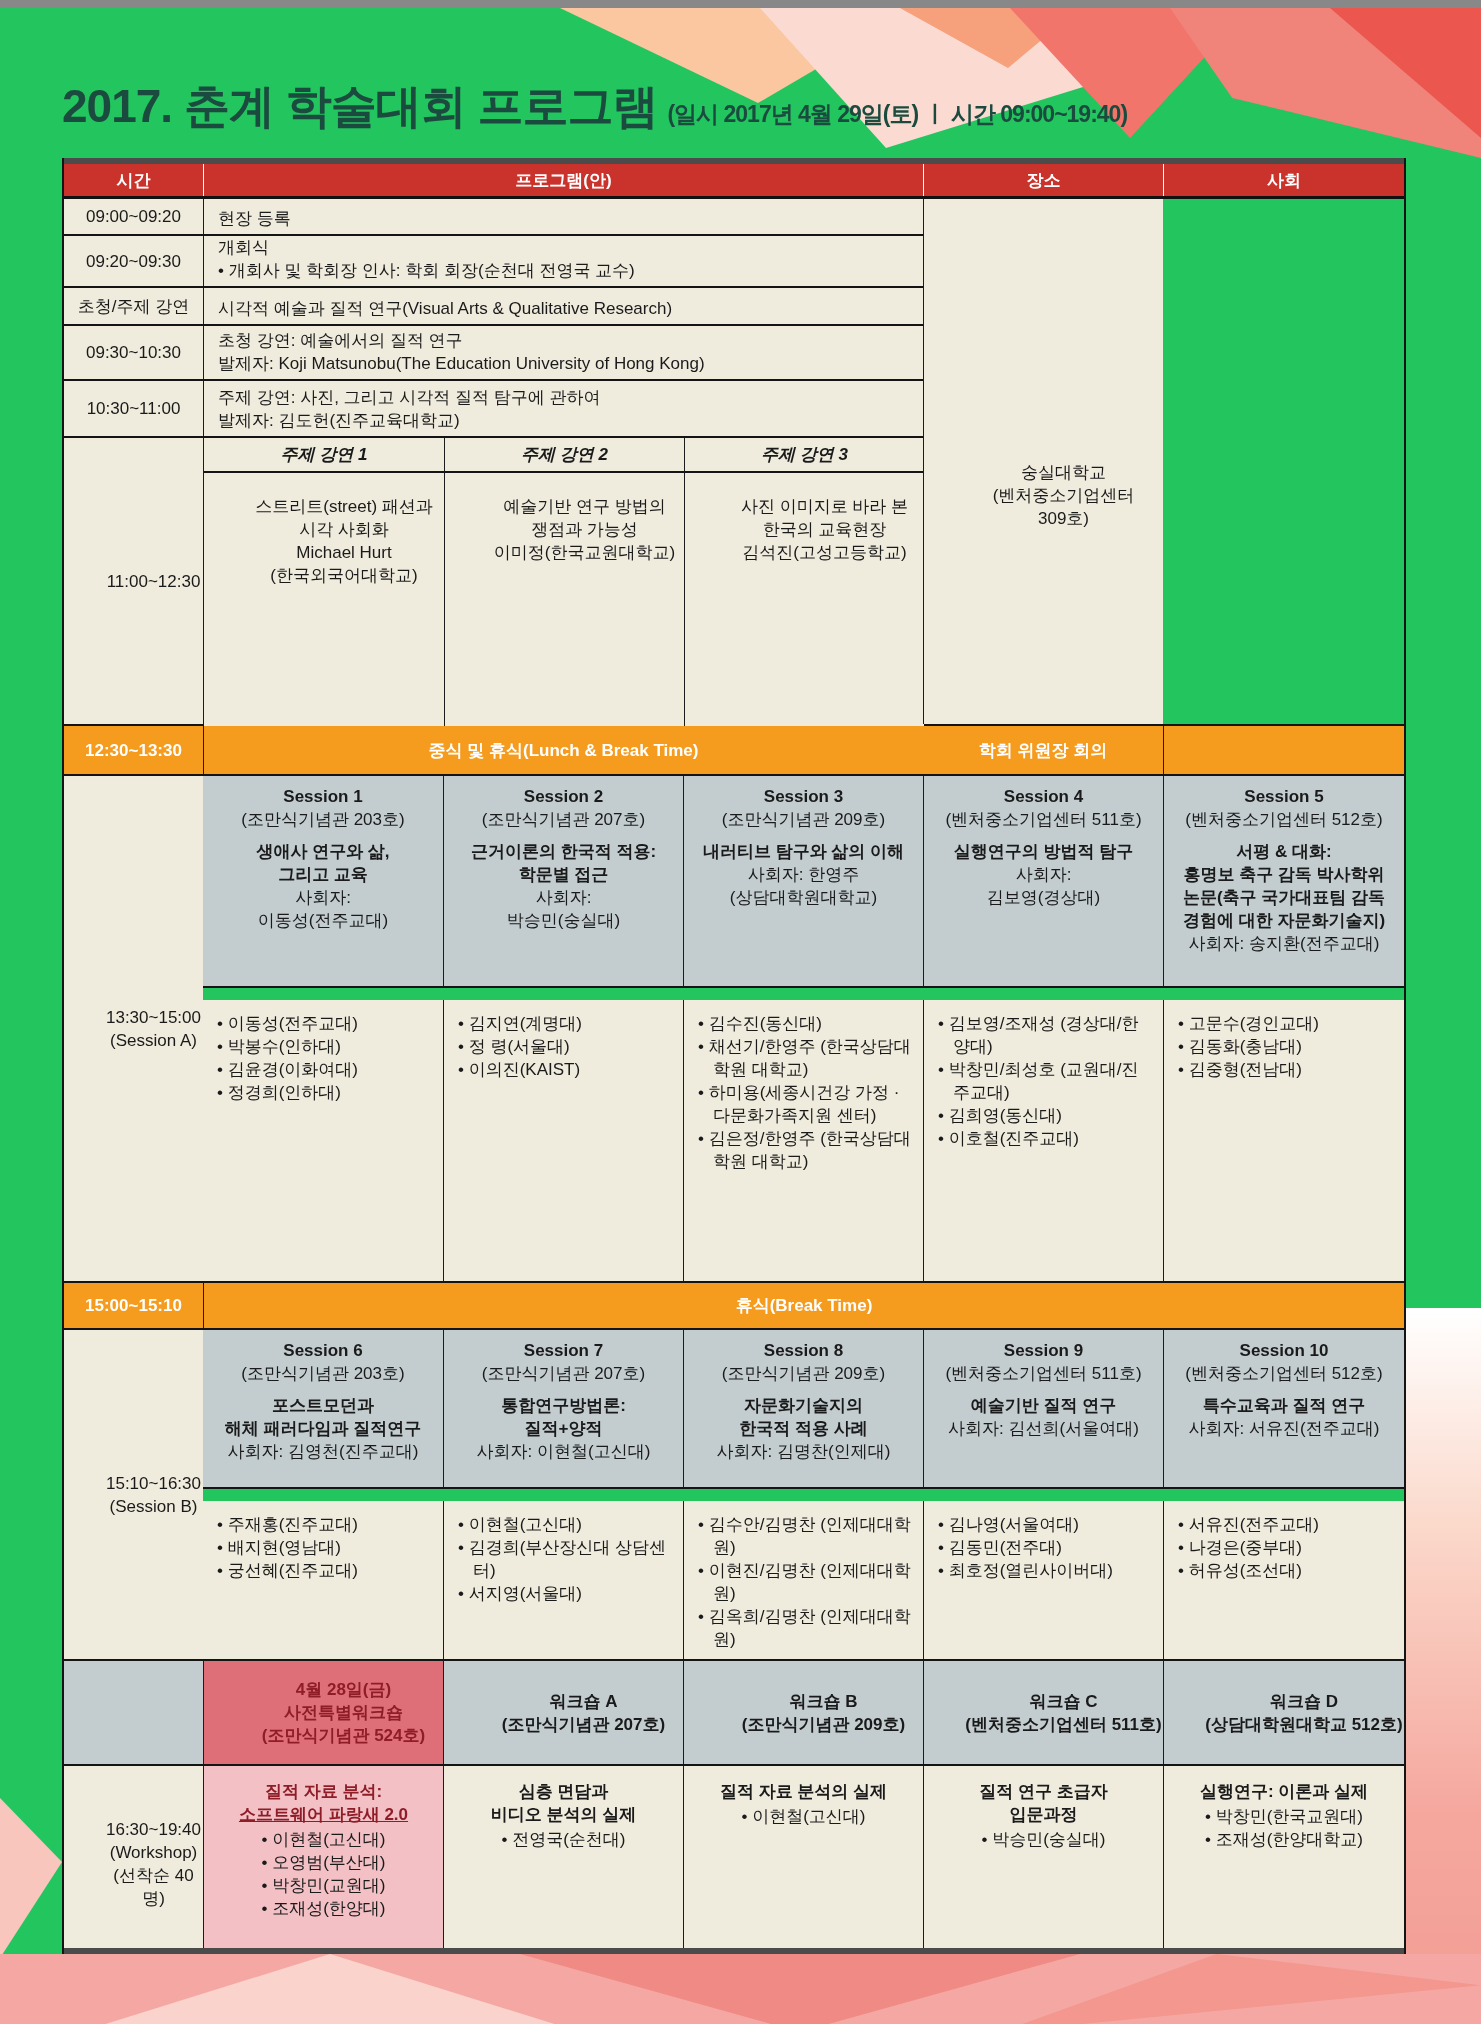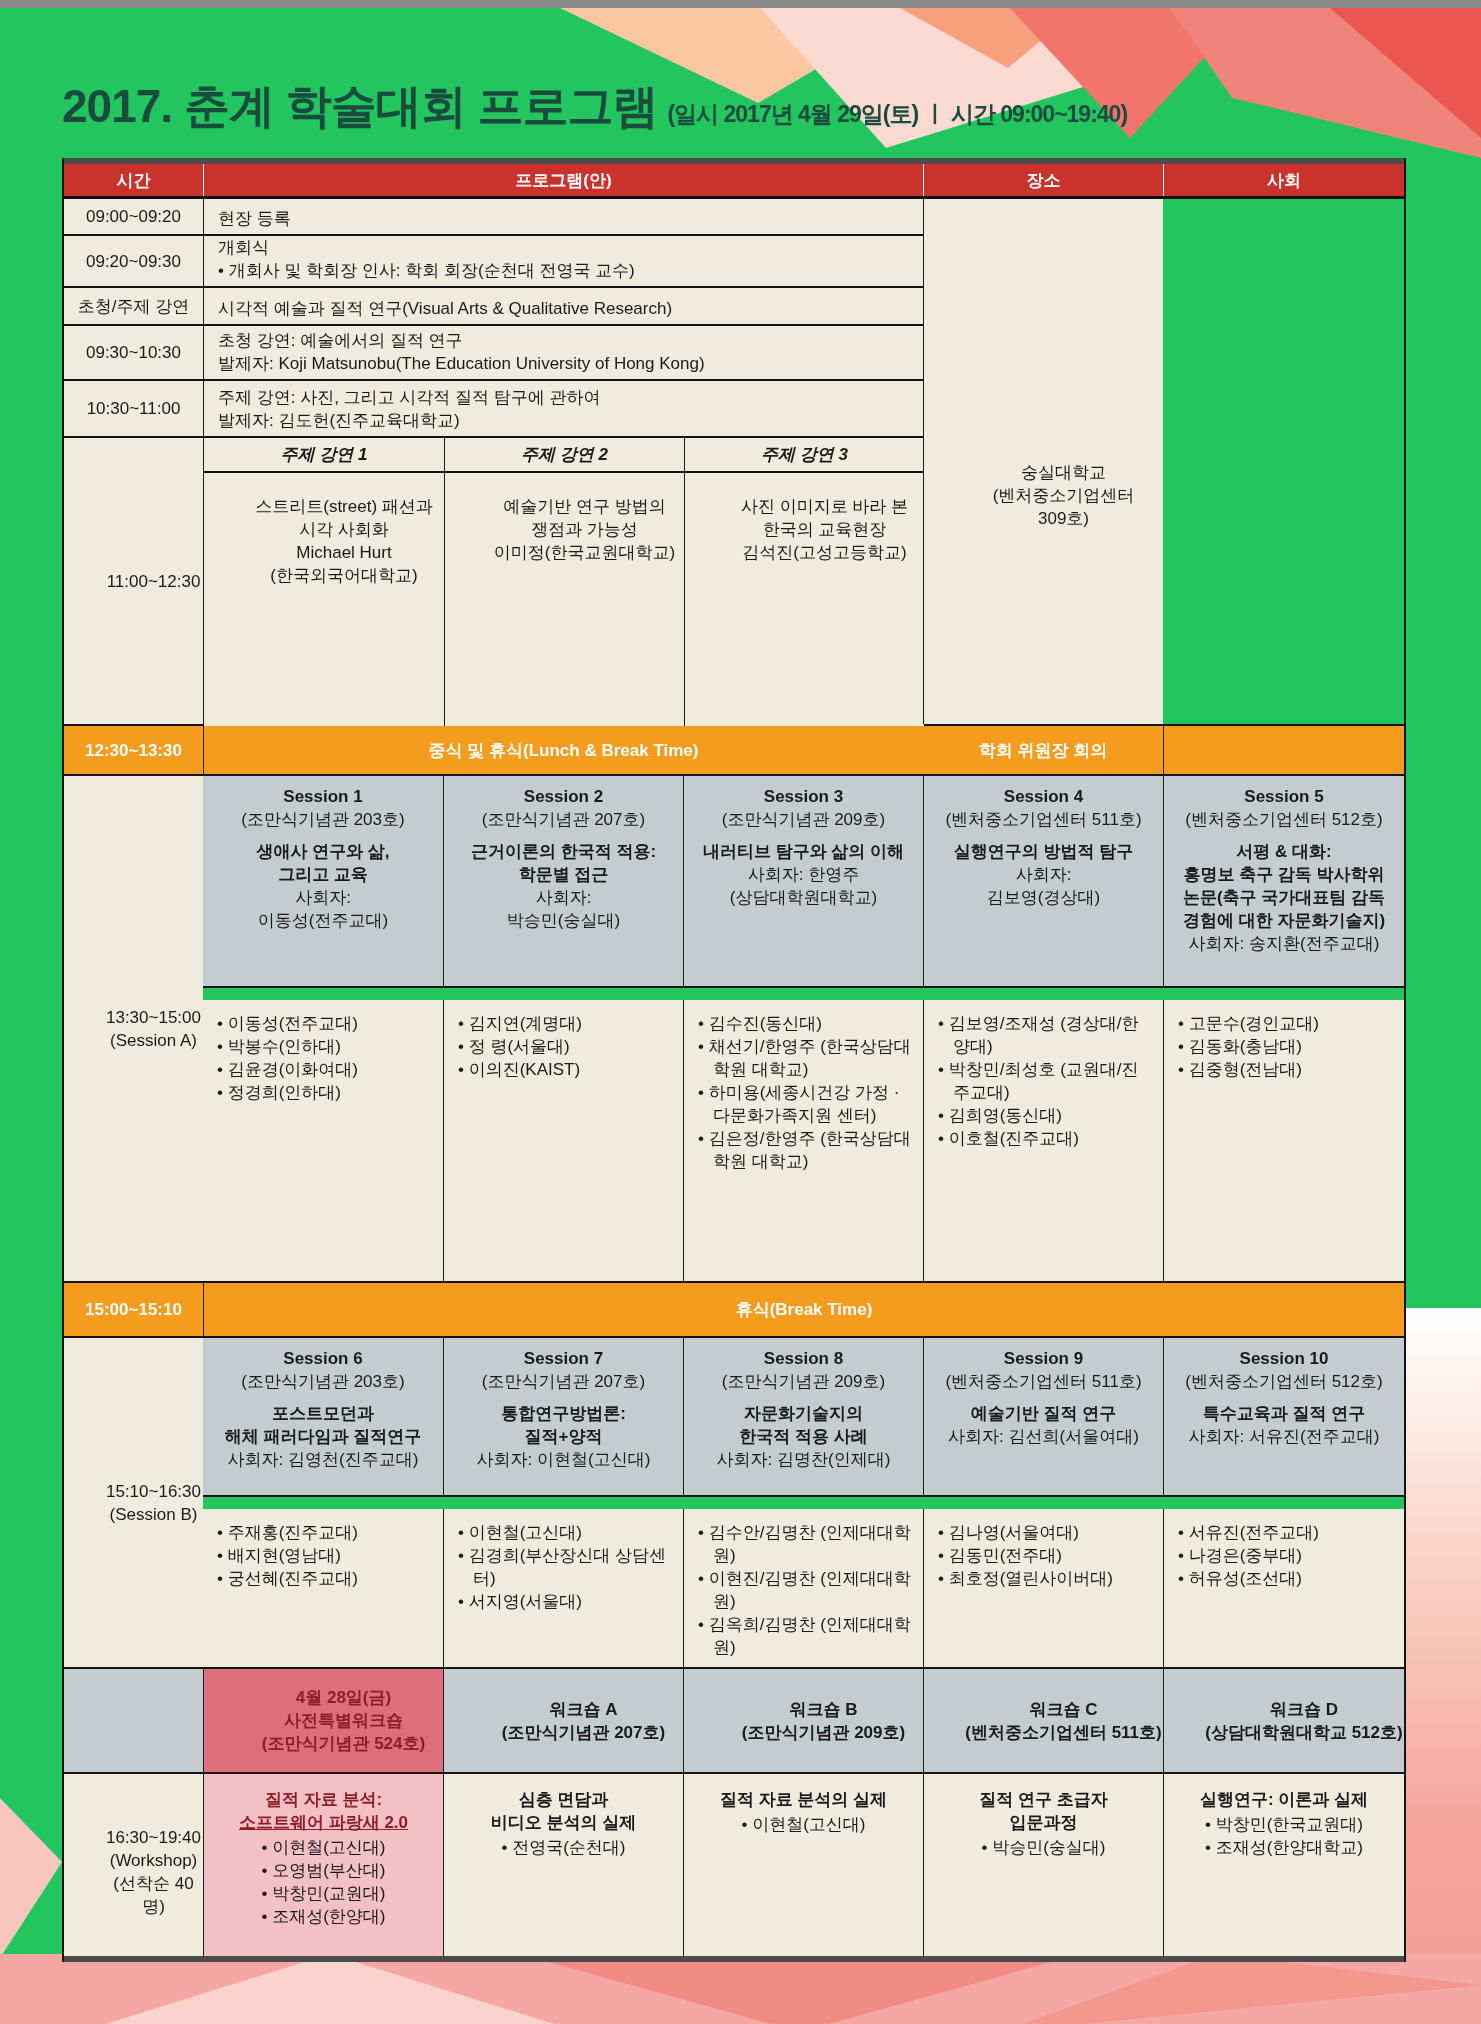--- a/index.html
+++ b/index.html
@@ -261,21 +261,21 @@
               <div class="list">
                 <div class="li">고문수(경인교대)</div>
                 <div class="li">김동화(충남대)</div>
                 <div class="li">김중형(전남대)</div>
               </div>
             </div>
         </div>
       </div>
     </div>
 
-    <div class="row orange" style="height:55px">
+    <div class="row orange" style="height:47px">
       <div class="c time">15:00~15:10</div>
       <div class="c" style="width:1201px">휴식(Break Time)</div>
     </div>
 
     <div class="band" style="height:331px">
       <div class="c time tmerge pre">15:10~16:30
 (Session B)</div>
       <div class="stack">
         <div class="row shead" style="height:216px">
           <div class="c w240">

